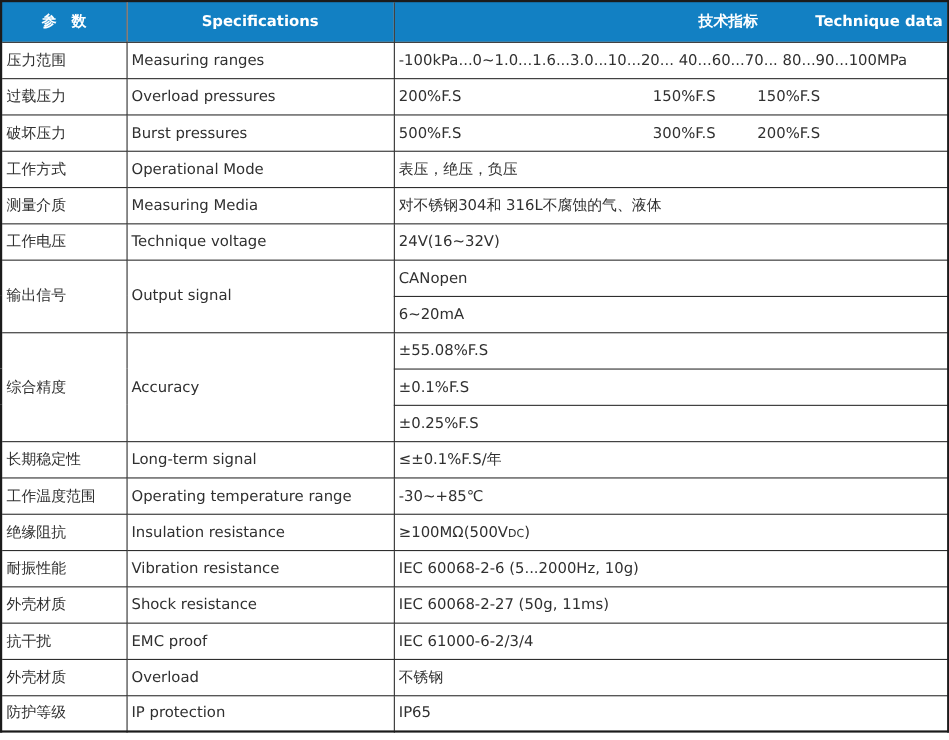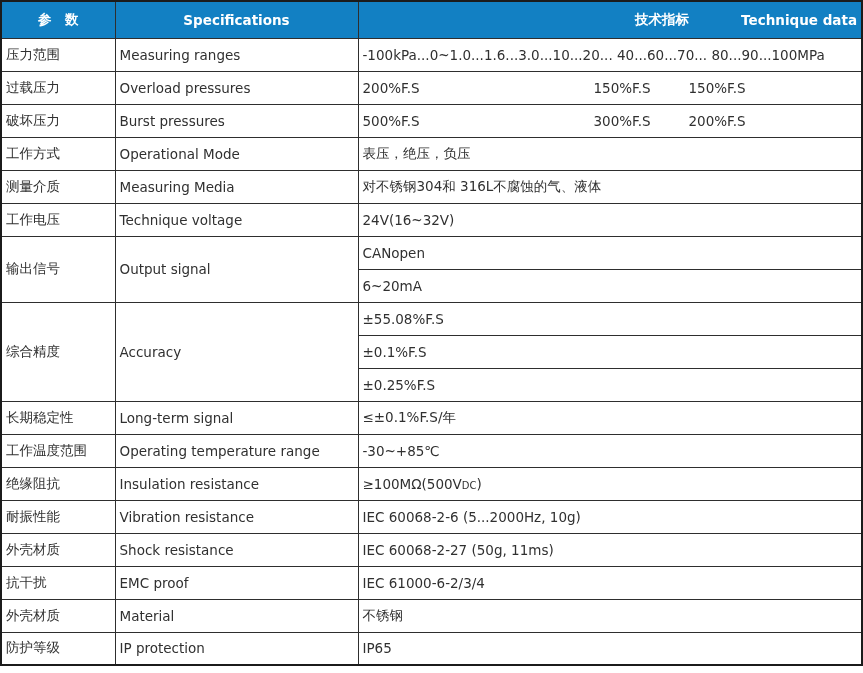--- a/index.html
+++ b/index.html
@@ -159,21 +159,21 @@
         <td class="c2">Shock resistance</td>
         <td class="c3">IEC 60068-2-27 (50g, 11ms)</td>
       </tr>
       <tr>
         <td class="c1">抗干扰</td>
         <td class="c2">EMC proof</td>
         <td class="c3">IEC 61000-6-2/3/4</td>
       </tr>
       <tr>
         <td class="c1">外壳材质</td>
-        <td class="c2">Material</td>
+        <td class="c2">Overload</td>
         <td class="c3">不锈钢</td>
       </tr>
       <tr>
         <td class="c1">防护等级</td>
         <td class="c2">IP protection</td>
         <td class="c3">IP65</td>
       </tr>
     </tbody>
   </table>
 </div>

